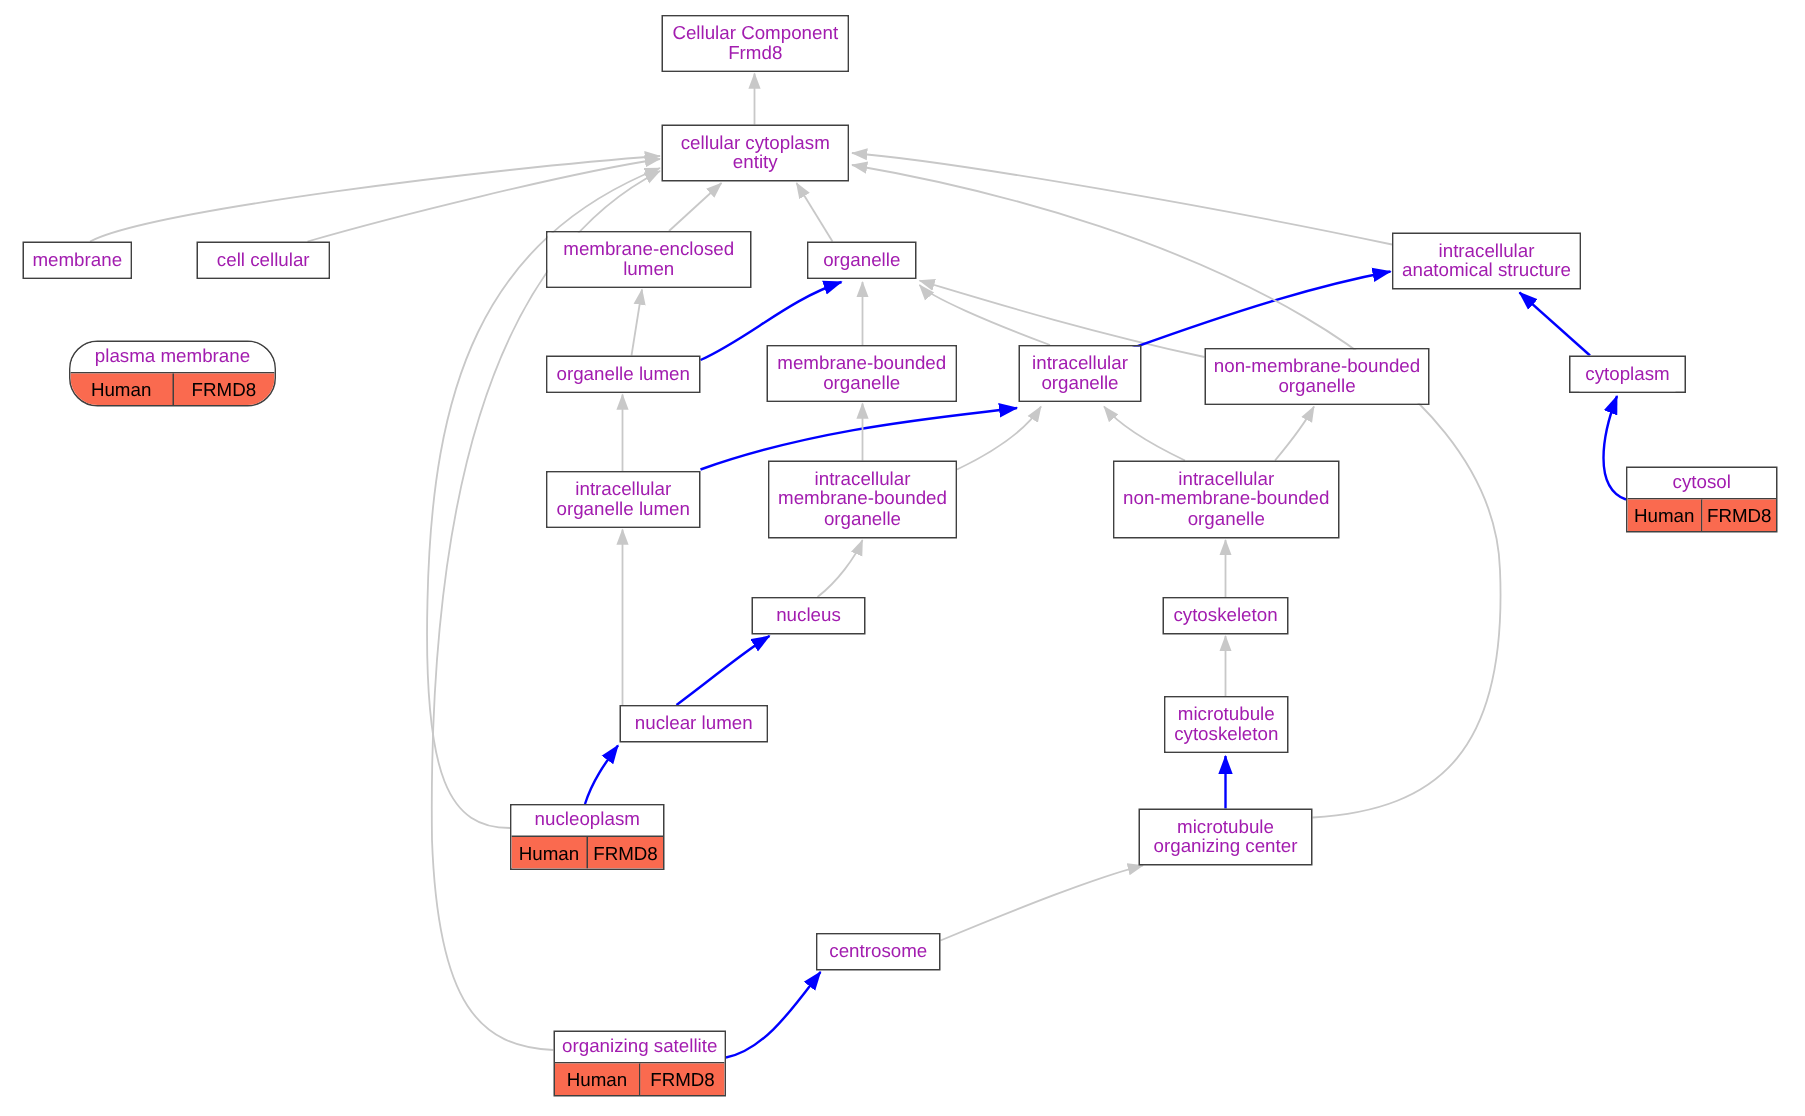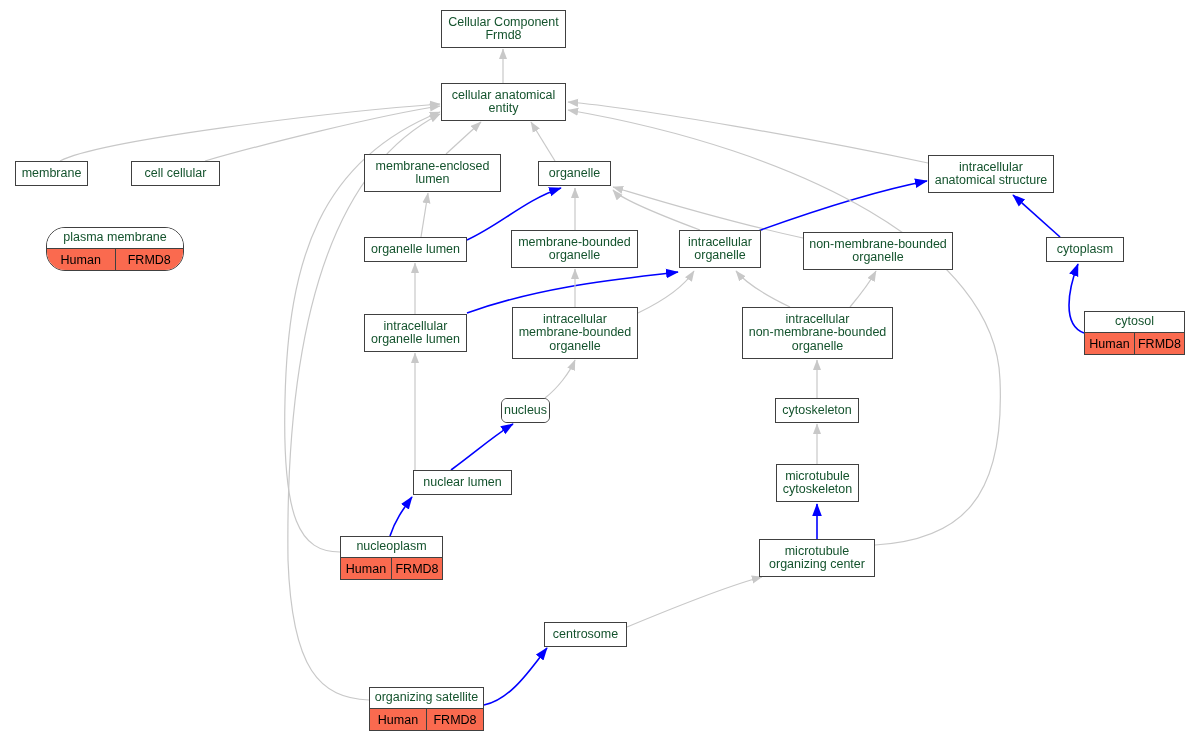--- a/index.html
+++ b/index.html
@@ -34,21 +34,21 @@
     flex-direction: column;
     overflow: hidden;
   }
   .node-title {
     flex: 1 1 auto;
     display: flex;
     align-items: center;
     justify-content: center;
     text-align: center;
     font-size: 12.5px;
-    color: #14532d;
+    color: #a21caf;
     line-height: 13.5px;
     padding: 1px 4px;
     white-space: pre-line;
     background: #ffffff;
   }
   .node-annot {
     display: flex;
     border-top: 1.3px solid #404040;
     height: 21px;
     flex: 0 0 21px;
@@ -115,21 +115,21 @@
         <path d="M 369,700 C 320,698 292,670 288,560 C 285,330 330,170 440,114" fill="none" stroke="#c8c8c8" stroke-width="1.2" marker-end="url(#arrow-isa)"></path>
       </g>
   </svg>
 
   <div id="nodes-group">
       <div class="node-box" style="left: 441px; top: 10px; width: 125px; height: 38px;">
         <div class="node-title">Cellular Component
 Frmd8</div>
       </div>
       <div class="node-box" style="left: 441px; top: 83px; width: 125px; height: 38px;">
-        <div class="node-title">cellular anatomical
+        <div class="node-title">cellular cytoplasm
 entity</div>
       </div>
       <div class="node-box" style="left: 15px; top: 161px; width: 73px; height: 25px;">
         <div class="node-title">membrane</div>
       </div>
       <div class="node-box" style="left: 131px; top: 161px; width: 89px; height: 25px;">
         <div class="node-title">cell cellular</div>
       </div>
       <div class="node-box" style="left: 46px; top: 227px; width: 138px; height: 44px; border-radius: 19px;">
         <div class="node-title">plasma membrane</div>
@@ -181,21 +181,21 @@
 non-membrane-bounded
 organelle</div>
       </div>
       <div class="node-box" style="left: 1084px; top: 311px; width: 101px; height: 44px;">
         <div class="node-title">cytosol</div>
         <div class="node-annot">
           <div class="annot-cell left" style="background: rgb(250, 106, 79);">Human</div>
           <div class="annot-cell" style="background: rgb(250, 106, 79);">FRMD8</div>
         </div>
       </div>
-      <div class="node-box" style="left: 501px; top: 398px; width: 49px; height: 25px; border-radius: 6px;">
+      <div class="node-box" style="left: 501px; top: 398px; width: 76px; height: 25px;">
         <div class="node-title">nucleus</div>
       </div>
       <div class="node-box" style="left: 775px; top: 398px; width: 84px; height: 25px;">
         <div class="node-title">cytoskeleton</div>
       </div>
       <div class="node-box" style="left: 365px; top: 470px; width: 99px; height: 25px; margin-left: 48px;">
         <div class="node-title">nuclear lumen</div>
       </div>
       <div class="node-box" style="left: 776px; top: 464px; width: 83px; height: 38px;">
         <div class="node-title">microtubule

